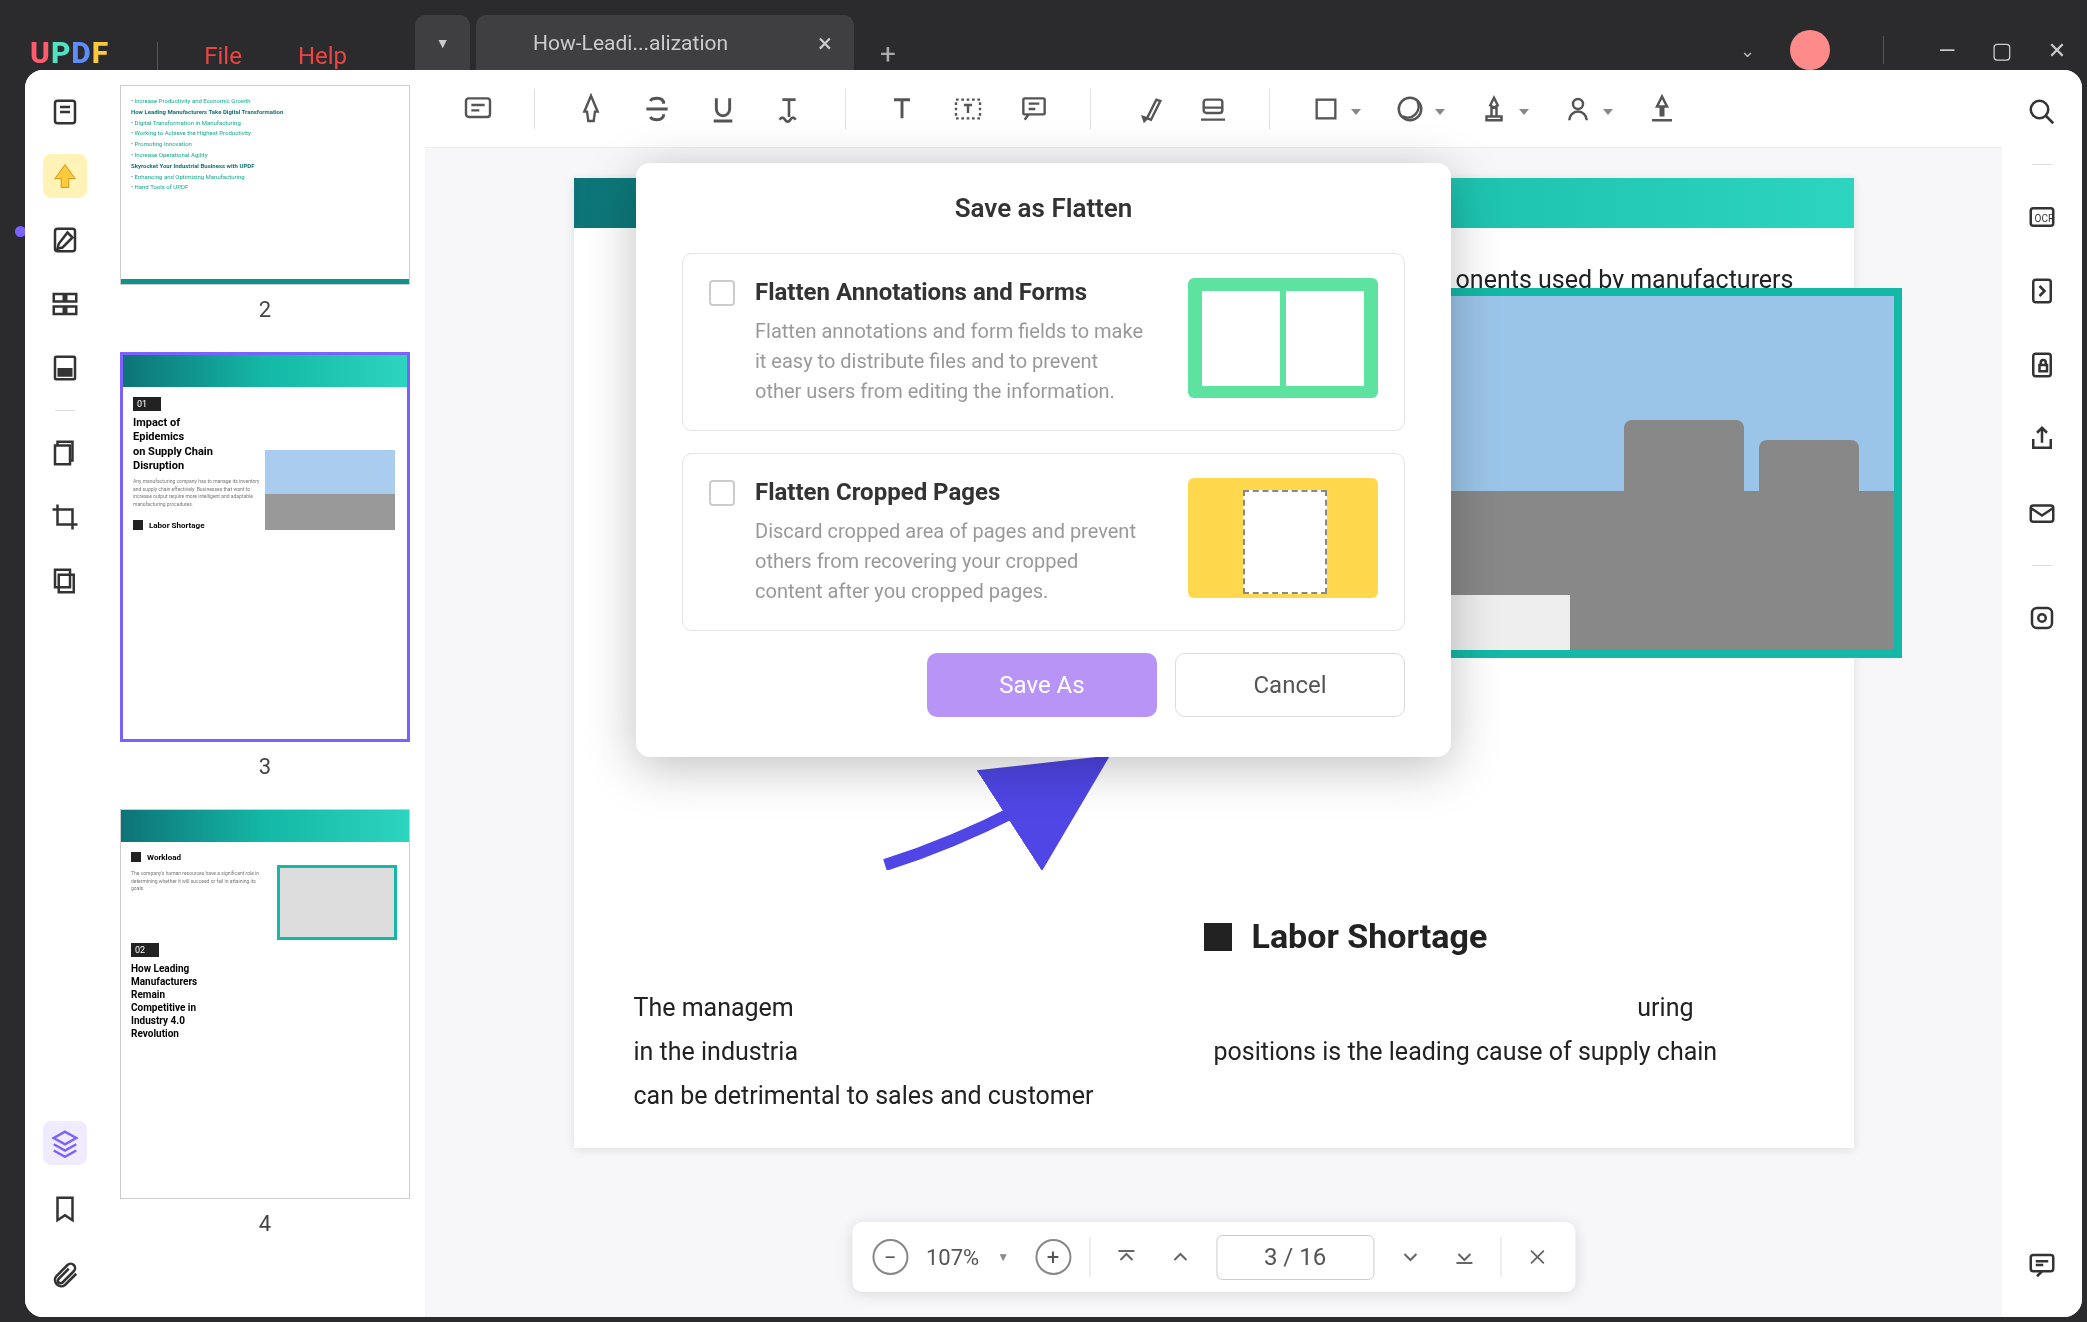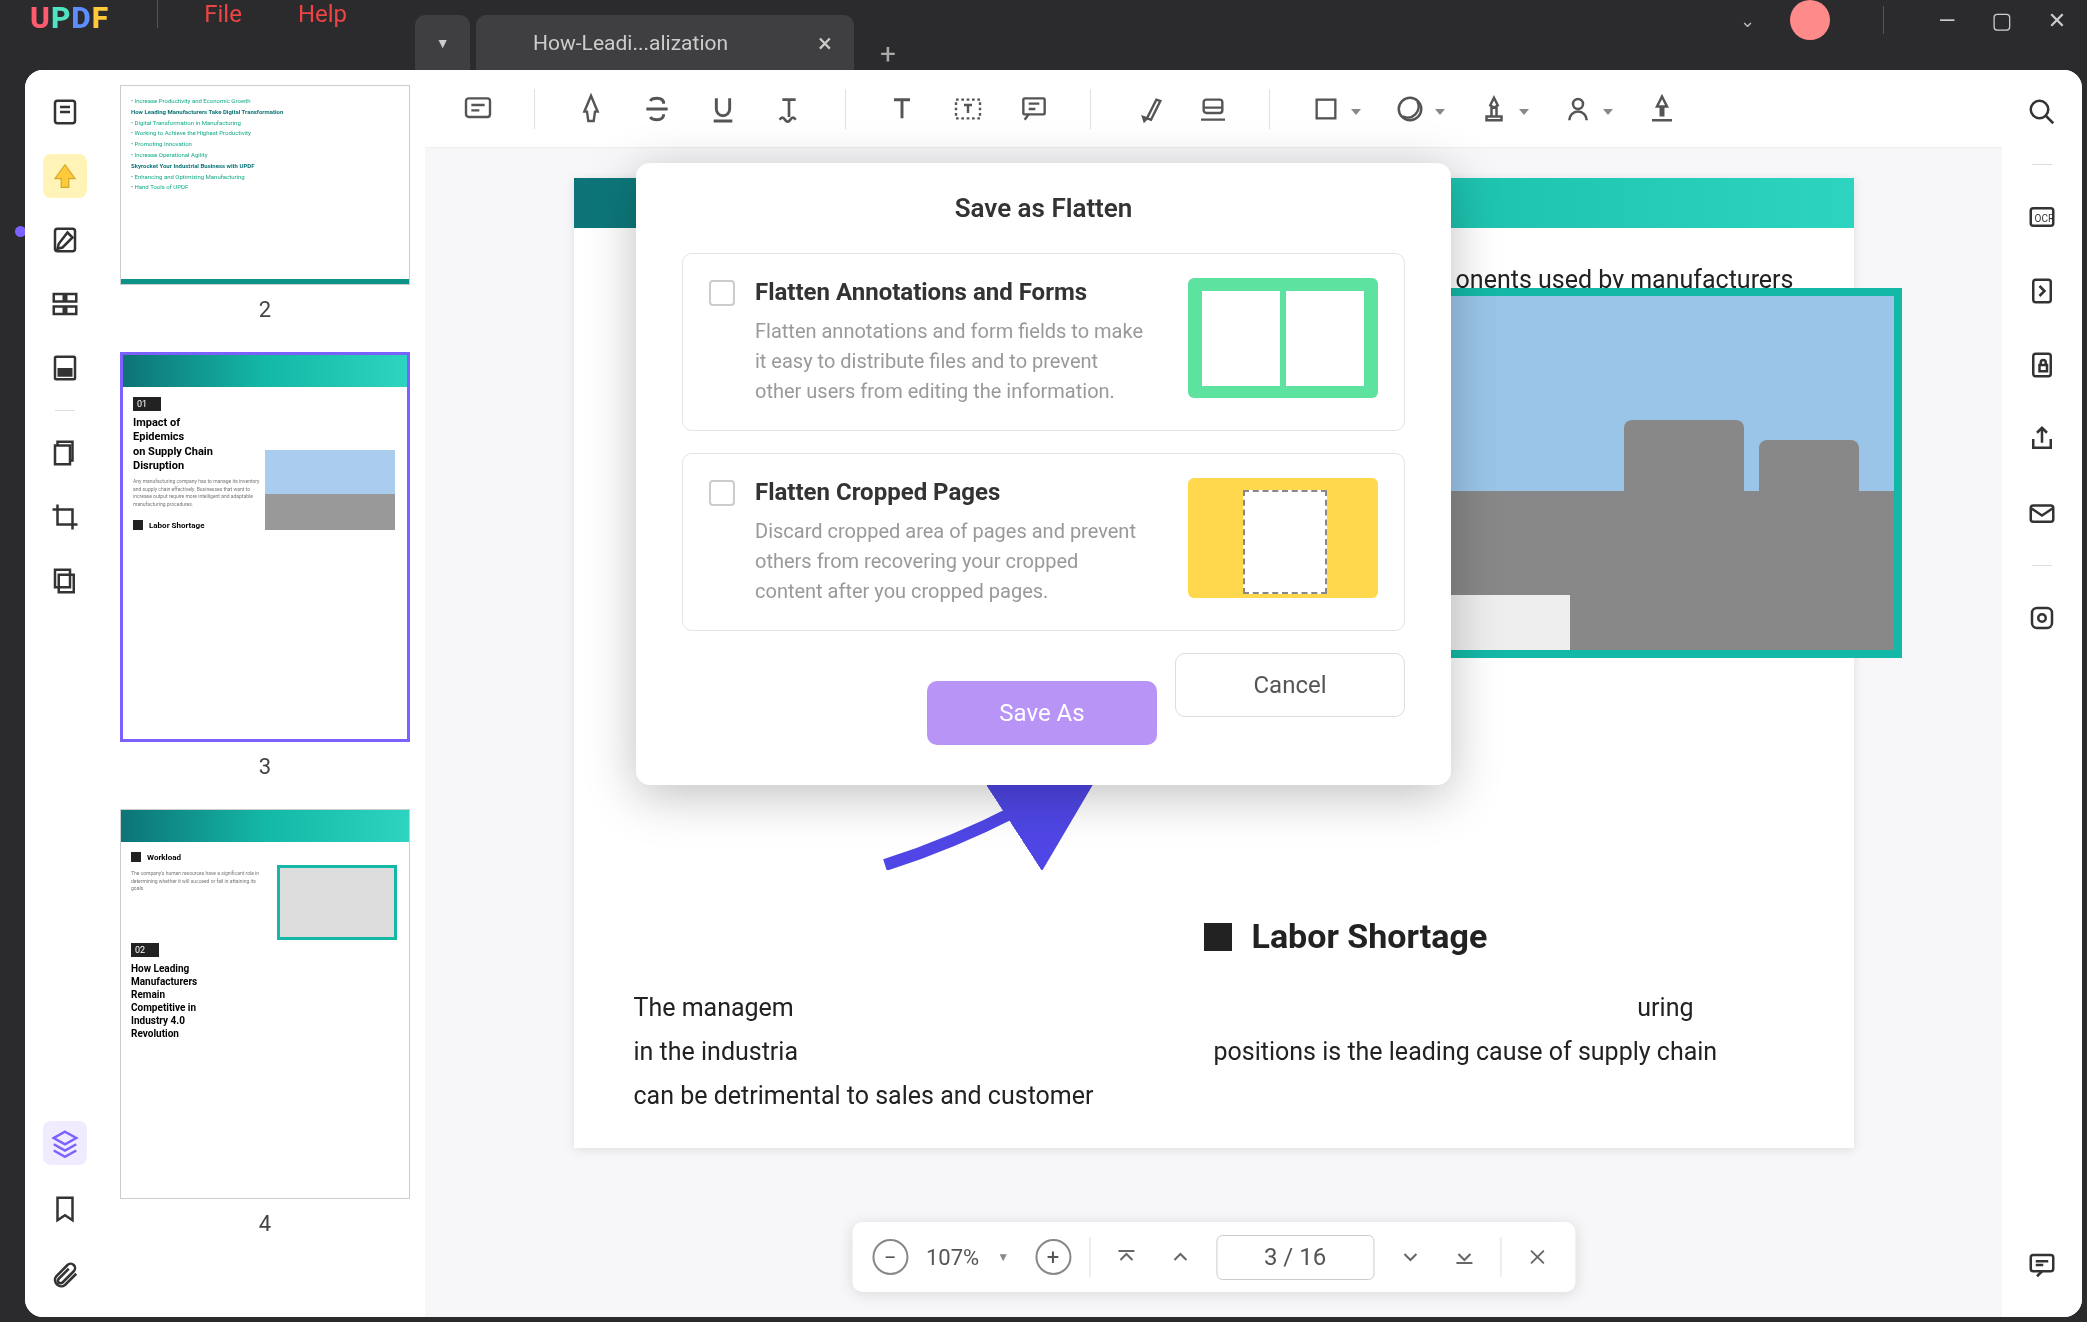--- a/index.html
+++ b/index.html
@@ -1,19 +1,19 @@
 <!DOCTYPE html>
 <html><head>
 <meta charset="utf-8">
 <style>
 * { margin: 0; padding: 0; box-sizing: border-box; font-family: -apple-system, BlinkMacSystemFont, 'Segoe UI', Roboto, sans-serif; }
 body { background: #2b2b2d; overflow: hidden; width: 2087px; height: 1322px; position: relative; }
 
 
-.titlebar { height: 70px; background: #2b2b2d; display: flex; align-items: flex-start; position: relative; }
+.titlebar { height: 70px; background: #2b2b2d; display: flex; align-items: flex-end; position: relative; }
 .logo { padding: 0 30px; font-size: 30px; font-weight: 800; letter-spacing: 1px; }
 .logo .u { color: #ff5b6e; }
 .logo .p { color: #4fe3c1; }
 .logo .d { color: #5d8eff; }
 .logo .f { color: #ffc93c; }
 .titlebar-divider { width: 1px; height: 28px; background: #555; margin: 0 18px; }
 .menu-item { color: #ef4444; font-size: 24px; padding: 0 28px; cursor: pointer; }
 .tab-group { display: flex; align-items: flex-end; height: 100%; margin-left: 40px; }
 .tab { background: #3f3f42; border-radius: 10px 10px 0 0; height: 55px; display: flex; align-items: center; padding: 0 22px; color: #ccc; font-size: 20px; margin-right: 6px; }
 .tab.small { width: 55px; justify-content: center; }
@@ -94,21 +94,21 @@
 .illus-green { background: #5ee2a0; position: relative; }
 .illus-green::before, .illus-green::after { content: ""; position: absolute; background: #fff; width: 78px; height: 95px; top: 13px; }
 .illus-green::before { left: 14px; }
 .illus-green::after { right: 14px; }
 .illus-blue { background: #bfe0ff; position: relative; }
 .illus-blue::before { content: ""; position: absolute; background: #fff; width: 90px; height: 105px; top: 10px; left: 50px; box-shadow: 6px -6px 0 #e8e8e8; }
 .illus-yellow { background: #ffd84d; position: relative; }
 .illus-yellow::before { content: ""; position: absolute; background: #fff; width: 80px; height: 100px; top: 12px; left: 55px; border: 2px dashed #888; }
 .modal-buttons { display: flex; justify-content: flex-end; gap: 18px; margin-top: 15px; }
 .btn { width: 230px; height: 64px; border-radius: 10px; font-size: 24px; display: flex; align-items: center; justify-content: center; cursor: pointer; }
-.btn-primary { background: #b794f6; color: #fff; margin-top: 28px; }
+.btn-primary { background: #b794f6; color: #fff; }
 .btn-secondary { background: #fff; border: 1px solid #ddd; color: #555; }
 
 
 .annotation-arrow { position: absolute; top: 680px; left: 450px; width: 240px; height: 120px; pointer-events: none; }
 
 .knob { position: absolute; left: 15px; top: 226px; width: 11px; height: 11px; background: #7b61ff; border-radius: 50%; }
 </style>
 </head>
 <body>
 

